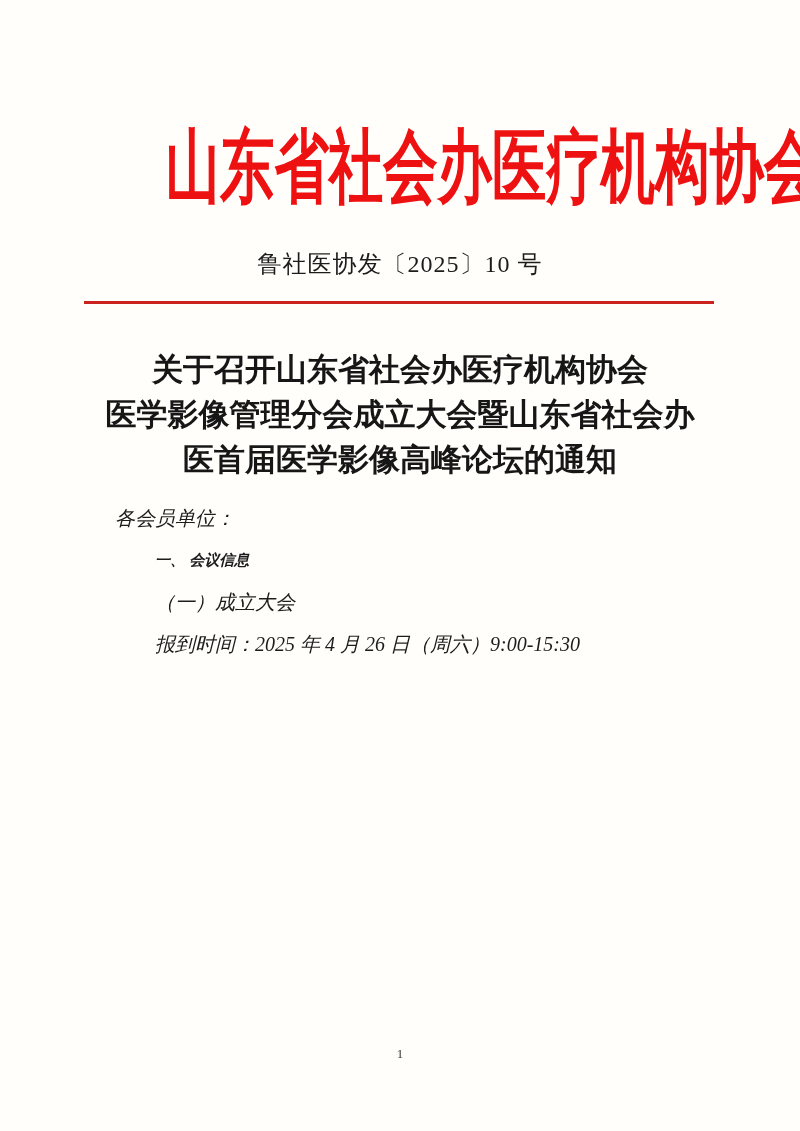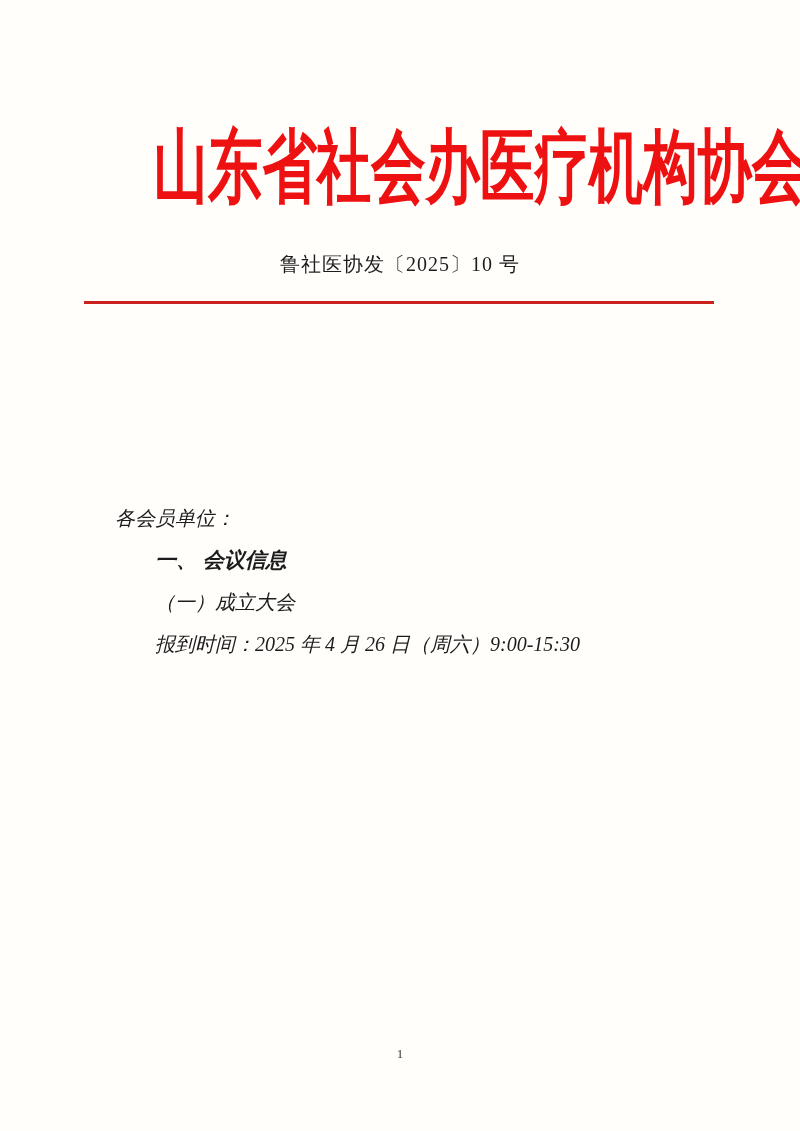--- a/index.html
+++ b/index.html
@@ -10,34 +10,35 @@
   }
   .page {
     position: relative;
     width: 800px; height: 1131px;
     background: #fffefa;
     overflow: hidden;
   }
   .org-title {
     position: absolute; top: 121px; left: 0; width: 800px;
     text-align: right;
+    padding-left: 12px;
   }
   .org-title .stretch {
     display: inline-block;
     white-space: nowrap;
     font-weight: bold;
     font-size: 80px;
     line-height: 92px;
     transform: scaleX(0.68);
     transform-origin: 50% 50%;
   }
   .doc-number {
     position: absolute; top: 250px; left: 0; width: 800px;
     text-align: center;
-    font-size: 20px; line-height: 28px;
+    font-size: 24px; line-height: 28px;
     letter-spacing: 1px;
     color: #1c1c1c;
   }
   .red-rule {
     position: absolute; top: 301px; left: 84px;
     width: 630px; height: 3px;
   }
   .notice-title {
     position: absolute; top: 347px; left: 0; width: 800px;
     text-align: center;
@@ -49,21 +50,21 @@
     position: absolute; top: 497px; left: 115px; width: 578px;
     font-size: 20px; line-height: 42px;
     color: #1c1c1c;
   }
   .line { min-height: 42px; font-style: italic; }
   .indent { text-indent: 40px; }
   .fill { text-align: justify; text-align-last: justify; }
   .section-heading {
     font-family: "Liberation Sans", "DejaVu Sans", sans-serif;
     font-weight: bold;
-    font-size: 21px;
+    font-size: 15px;
   }
   .page-number {
     position: absolute; top: 1047px; left: 0; width: 800px;
     text-align: center;
     font-size: 13px; line-height: 14px;
     color: #3a3a3a;
   }
 </style>
 </head>
 <body>
@@ -71,20 +72,25 @@
 <div class="page" style="background: rgb(255, 254, 250);">
 
   <div class="org-title">
     <span class="stretch" style="color: rgb(238, 17, 17);">山东省社会办医疗机构协会</span>
   </div>
 
   <div class="doc-number">鲁社医协发〔2025〕10 号</div>
 
   <div class="red-rule" style="background: rgb(201, 34, 31);"></div>
 
+  <div class="notice-title">
+      <div class="title-line">关于召开山东省社会办医疗机构协会</div>
+      <div class="title-line">医学影像管理分会成立大会暨山东省社会办</div>
+      <div class="title-line">医首届医学影像高峰论坛的通知</div>
+    </div>
 
   <div class="body-text" style="color: rgb(28, 28, 28);">
     <div class="line">各会员单位：</div>
 
 
     <div class="line indent section-heading">一、 会议信息</div>
 
     <div class="line indent">（一）成立大会</div>
 
     <div>

